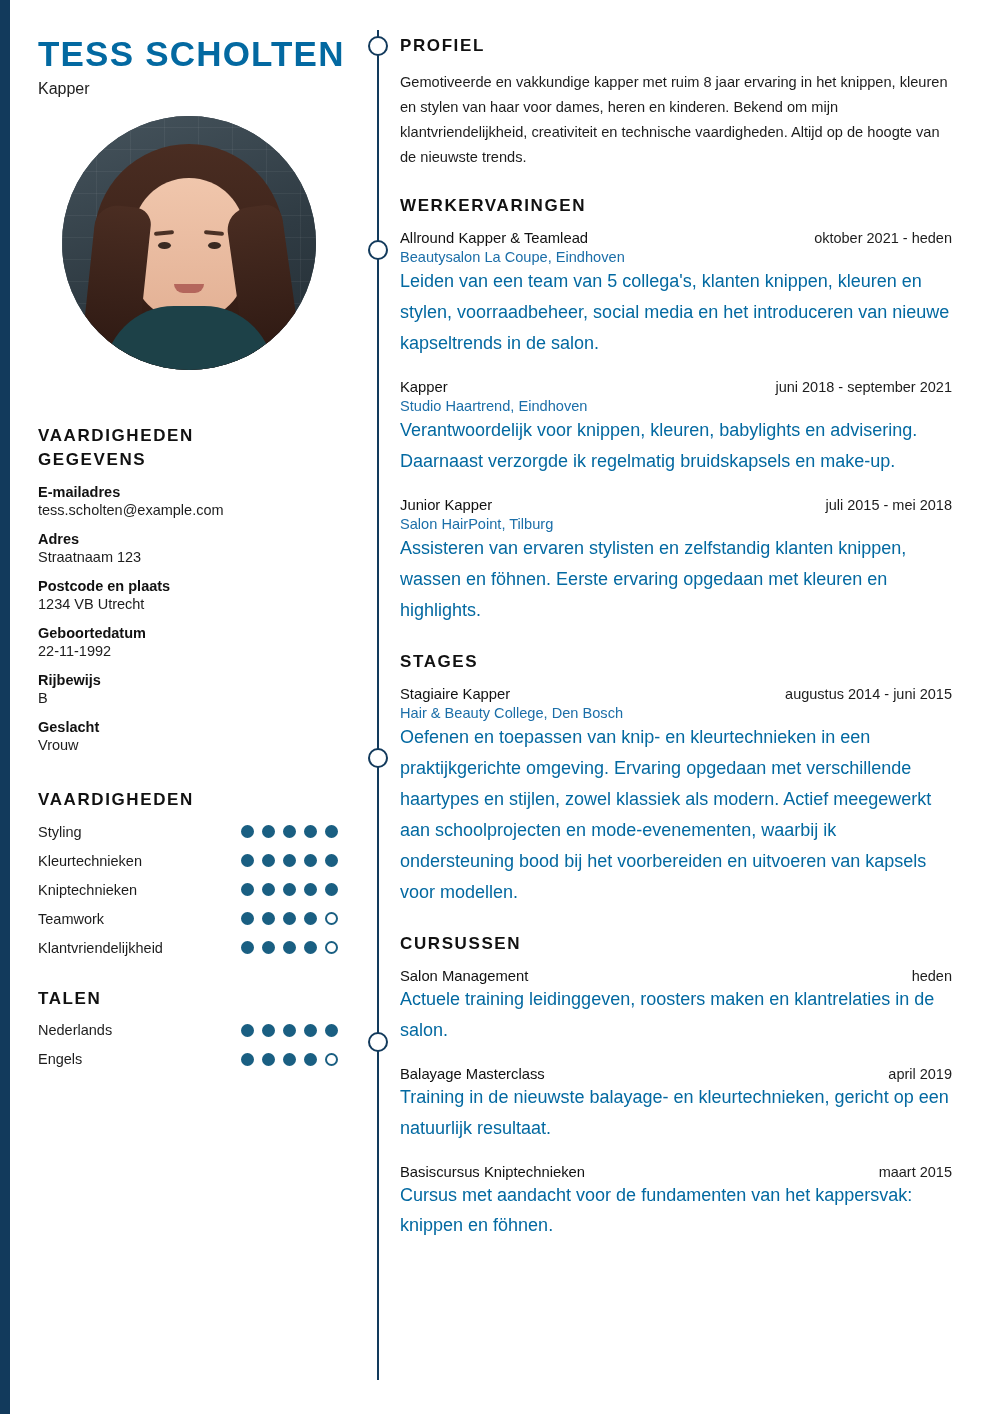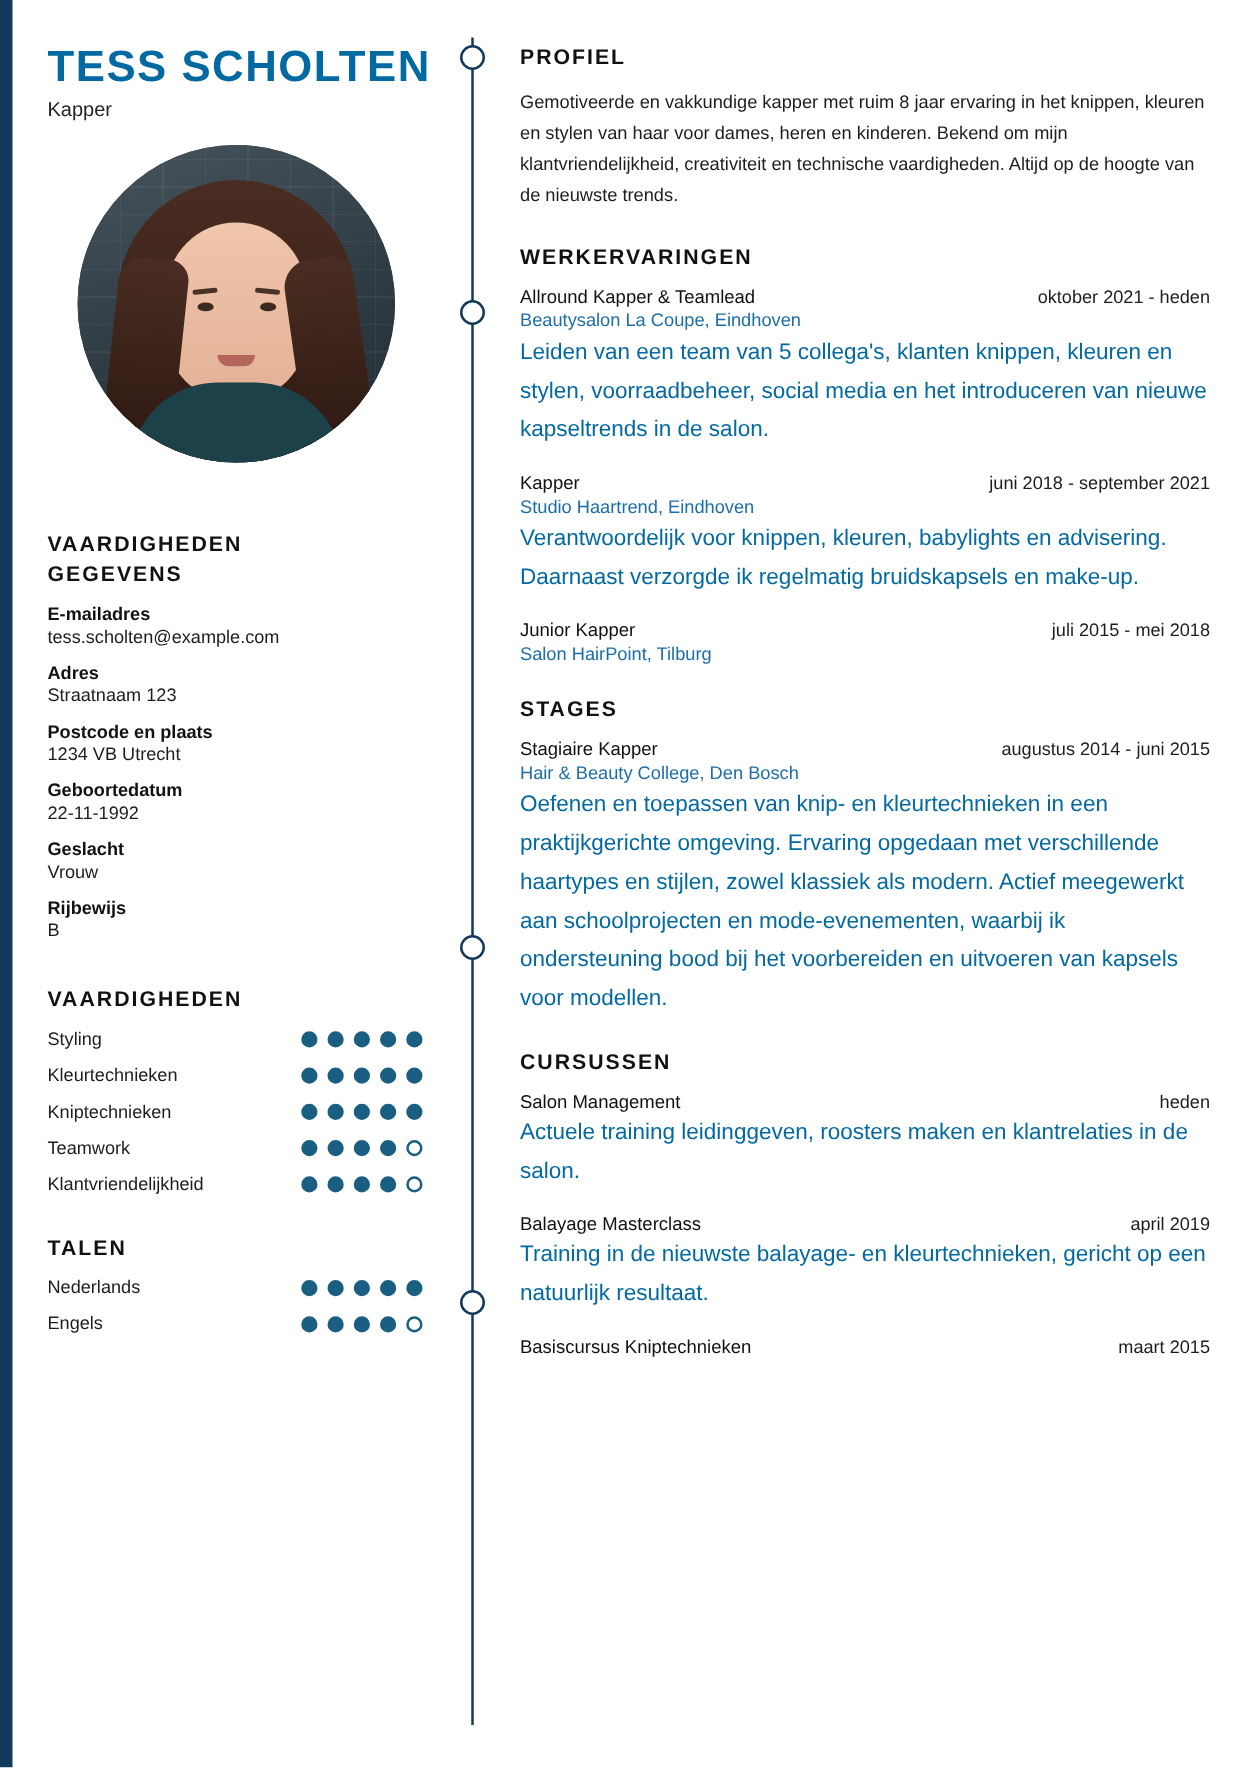--- a/index.html
+++ b/index.html
@@ -182,21 +182,21 @@
     width: 13px; height: 13px;
     border-radius: 50%;
     border: 2px solid #1a5f82;
     background: #ffffff;
   }
   .dot.filled { background: #1a5f82; }
 
   
   .right {
     position: absolute;
-    left: 416px;
+    left: 400px;
     top: 36px;
     width: 552px;
   }
   .r-sec-title {
     font-size: 17px;
     font-weight: bold;
     letter-spacing: 1.6px;
     color: #111;
     margin: 0 0 14px 0;
   }
@@ -282,26 +282,26 @@
         </div>
         <div class="field">
           <div class="field-label">Postcode en plaats</div>
           <div class="field-value">1234 VB Utrecht</div>
         </div>
         <div class="field">
           <div class="field-label">Geboortedatum</div>
           <div class="field-value">22-11-1992</div>
         </div>
         <div class="field">
+          <div class="field-label">Rijbewijs</div>
+          <div class="field-value">B</div>
+        </div>
+        <div class="field">
           <div class="field-label">Geslacht</div>
           <div class="field-value">Vrouw</div>
-        </div>
-        <div class="field">
-          <div class="field-label">Rijbewijs</div>
-          <div class="field-value">B</div>
         </div>
       </div>
 
     <div style="height:22px"></div>
     <div class="sec-title">VAARDIGHEDEN</div>
     <div id="skills-container">
         <div class="skill-row">
           <span class="skill-name">Styling</span>
           <div class="dots">
             <span class="dot filled"></span>
@@ -404,20 +404,21 @@
             </div>
             <div class="entry-org">Studio Haartrend, Eindhoven</div>
             <p class="entry-desc">Verantwoordelijk voor knippen, kleuren, babylights en advisering. Daarnaast verzorgde ik regelmatig bruidskapsels en make-up.</p>
           </div>
           <div class="entry">
             <div class="entry-head">
               <span class="entry-title">Junior Kapper</span>
               <span class="entry-date">juli 2015 - mei 2018</span>
             </div>
             <div class="entry-org">Salon HairPoint, Tilburg</div>
+            <p class="entry-desc">Assisteren van ervaren stylisten en zelfstandig klanten knippen, wassen en föhnen. Eerste ervaring opgedaan met kleuren en highlights.</p>
           </div>
         </div>
     </div>
 
     <div class="block" style="margin-top:22px">
       <div class="r-sec-title">STAGES</div>
       <div id="internships-container">
           <div class="entry">
             <div class="entry-head">
               <span class="entry-title">Stagiaire Kapper</span>
@@ -444,18 +445,19 @@
               <span class="entry-title">Balayage Masterclass</span>
               <span class="entry-date">april 2019</span>
             </div>
             <p class="entry-desc">Training in de nieuwste balayage- en kleurtechnieken, gericht op een natuurlijk resultaat.</p>
           </div>
           <div class="entry">
             <div class="entry-head">
               <span class="entry-title">Basiscursus Kniptechnieken</span>
               <span class="entry-date">maart 2015</span>
             </div>
+            <p class="entry-desc">Cursus met aandacht voor de fundamenten van het kappersvak: knippen en föhnen.</p>
           </div>
         </div>
     </div>
 
   </div>
 </div>
 
 </body></html>

